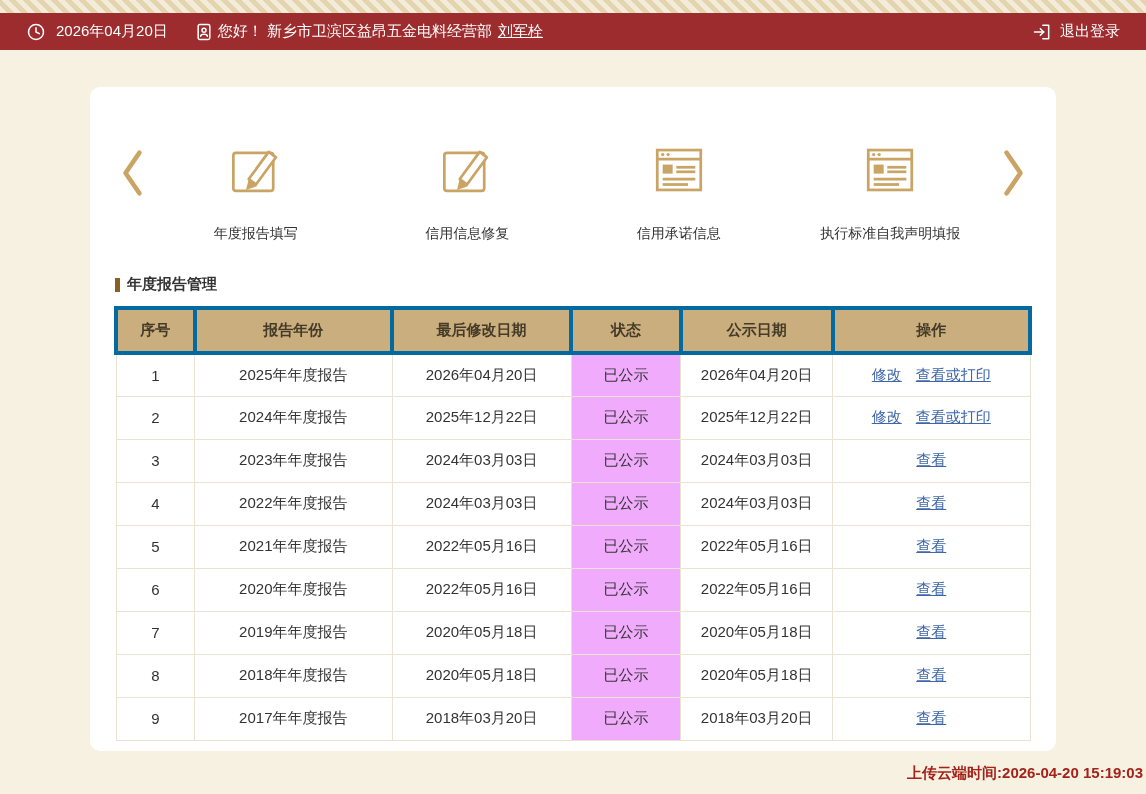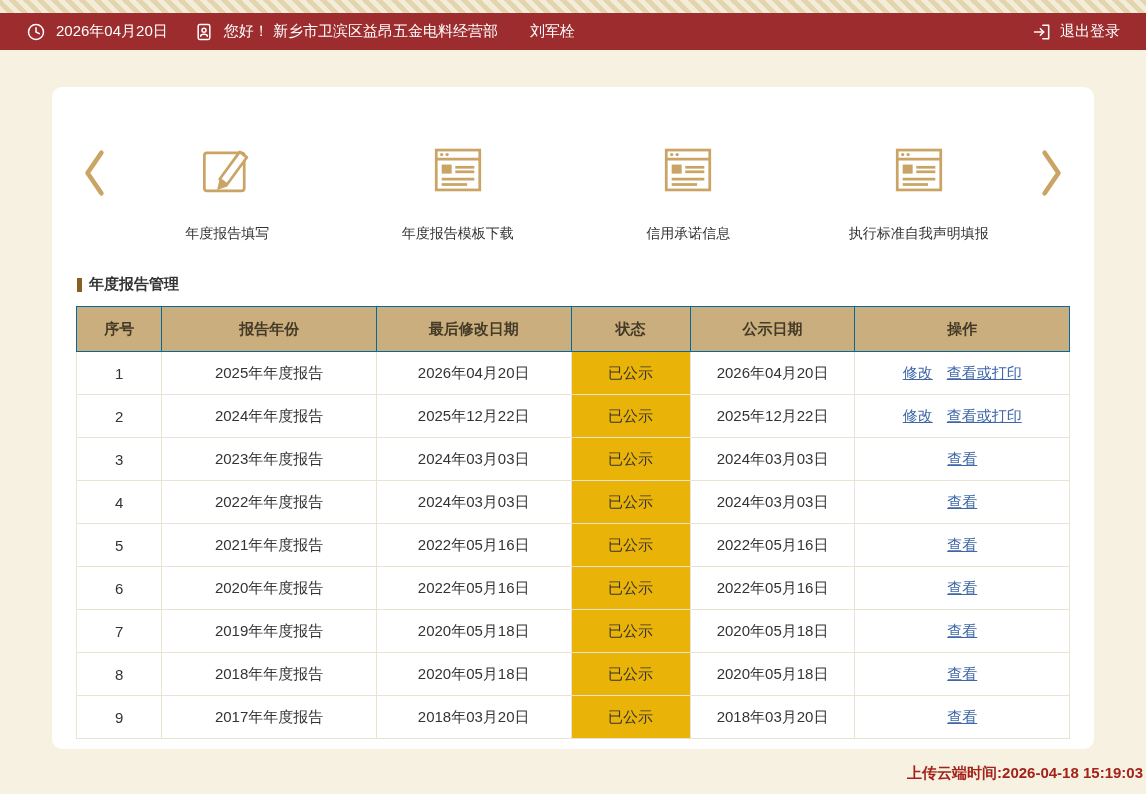--- a/index.html
+++ b/index.html
@@ -22,26 +22,26 @@
     color:#fff;
     display:flex;
     align-items:center;
     justify-content:space-between;
     padding:0 26px;
     font-size:15px;
   }
   .topbar-left { display:flex; align-items:center; gap:10px; }
   .hicon { display:inline-flex; align-items:center; }
   .hicon svg { width:20px; height:20px; stroke:#fff; fill:none; stroke-width:1.8; stroke-linecap:round; stroke-linejoin:round; }
-  .greeting-group { display:flex; align-items:center; gap:10px; margin-left:16px; }
-  .user-name { margin-left:22px; }
+  .greeting-group { display:flex; align-items:center; gap:4px; margin-left:16px; }
+  .user-name { margin-left:2px;text-decoration:underline; }
   .logout { display:flex; align-items:center; gap:8px; cursor:pointer; }
   
   .card {
-    width:1042px;
+    width:966px;
     margin:37px auto 0;
     background:#ffffff;
     border-radius:10px;
     padding:0 24px 10px;
   }
   
   .carousel { display:flex; padding-top:54px; }
   .arrow {
     background:none; border:none; cursor:pointer;
     width:36px; height:54px; margin-top:6px; padding:0;
@@ -55,30 +55,30 @@
   
   .section-title { margin:32px 1px 12px; display:flex; align-items:center; font-size:15px; font-weight:bold; color:#333; }
   .bullet { width:5px; height:14px; background:#8a5f23; margin-right:7px; }
   
   table { width:100%; border-collapse:collapse; font-size:15px; color:#333; table-layout:fixed; }
   th {
     background:#cbae7d;
     height:45px;
     font-weight:bold;
     color:#433a28;
-    border:1px solid #0369a1;
+    border:4px solid #0369a1;
     text-align:center;
   }
   td {
     height:43px;
     text-align:center;
     border:1px solid #e9e3d4;
     background:#fff;
   }
-  td.status-cell { background:#eab308; }
+  td.status-cell { background:#f0abfc; }
   td.actions a {
     color:#3f67a8;
     text-decoration:underline;
     margin:0 7px;
     cursor:pointer;
   }
   
   .upload-overlay {
     position:absolute;
     right:3px;
@@ -158,23 +158,23 @@
     </button>
     <div class="carousel-items" id="carousel-items">
         <div class="citem">
           <span class="cicon"><svg viewBox="0 0 64 64">
               <use href="#icon-edit"></use>
             </svg></span>
           <span class="clabel">年度报告填写</span>
         </div>
         <div class="citem">
           <span class="cicon"><svg viewBox="0 0 64 64">
-              <use href="#icon-doc"></use>
-            </svg></span>
-          <span class="clabel">年度报告模板下载</span>
+              <use href="#icon-edit"></use>
+            </svg></span>
+          <span class="clabel">信用信息修复</span>
         </div>
         <div class="citem">
           <span class="cicon"><svg viewBox="0 0 64 64">
               <use href="#icon-doc"></use>
             </svg></span>
           <span class="clabel">信用承诺信息</span>
         </div>
         <div class="citem">
           <span class="cicon"><svg viewBox="0 0 64 64">
               <use href="#icon-doc"></use>
@@ -284,13 +284,13 @@
           <td>2018年03月20日</td>
           <td class="status-cell">已公示</td>
           <td>2018年03月20日</td>
           <td class="actions"><a>查看</a></td>
         </tr>
       </tbody>
   </table>
 
 </main>
 
-<div class="upload-overlay">上传云端时间:2026-04-18 15:19:03</div>
+<div class="upload-overlay">上传云端时间:2026-04-20 15:19:03</div>
 
 </body></html>

